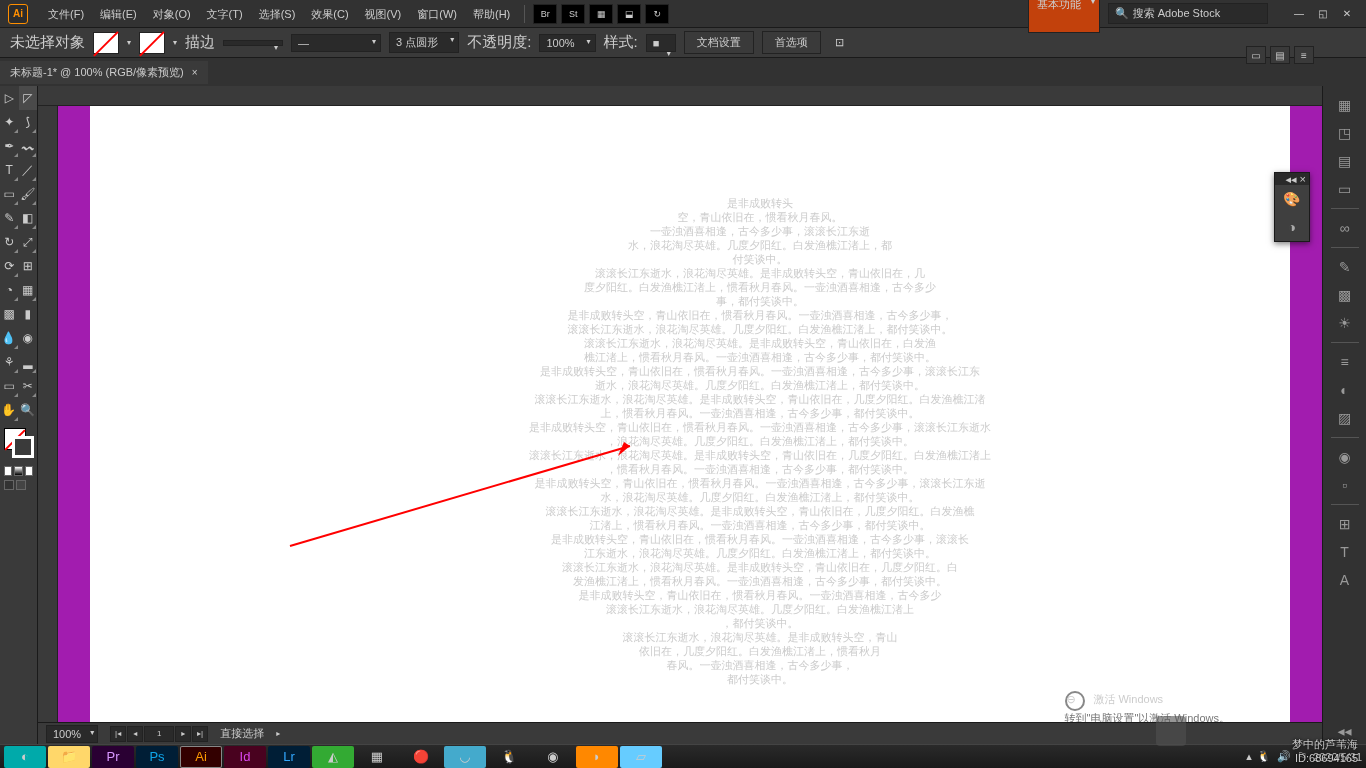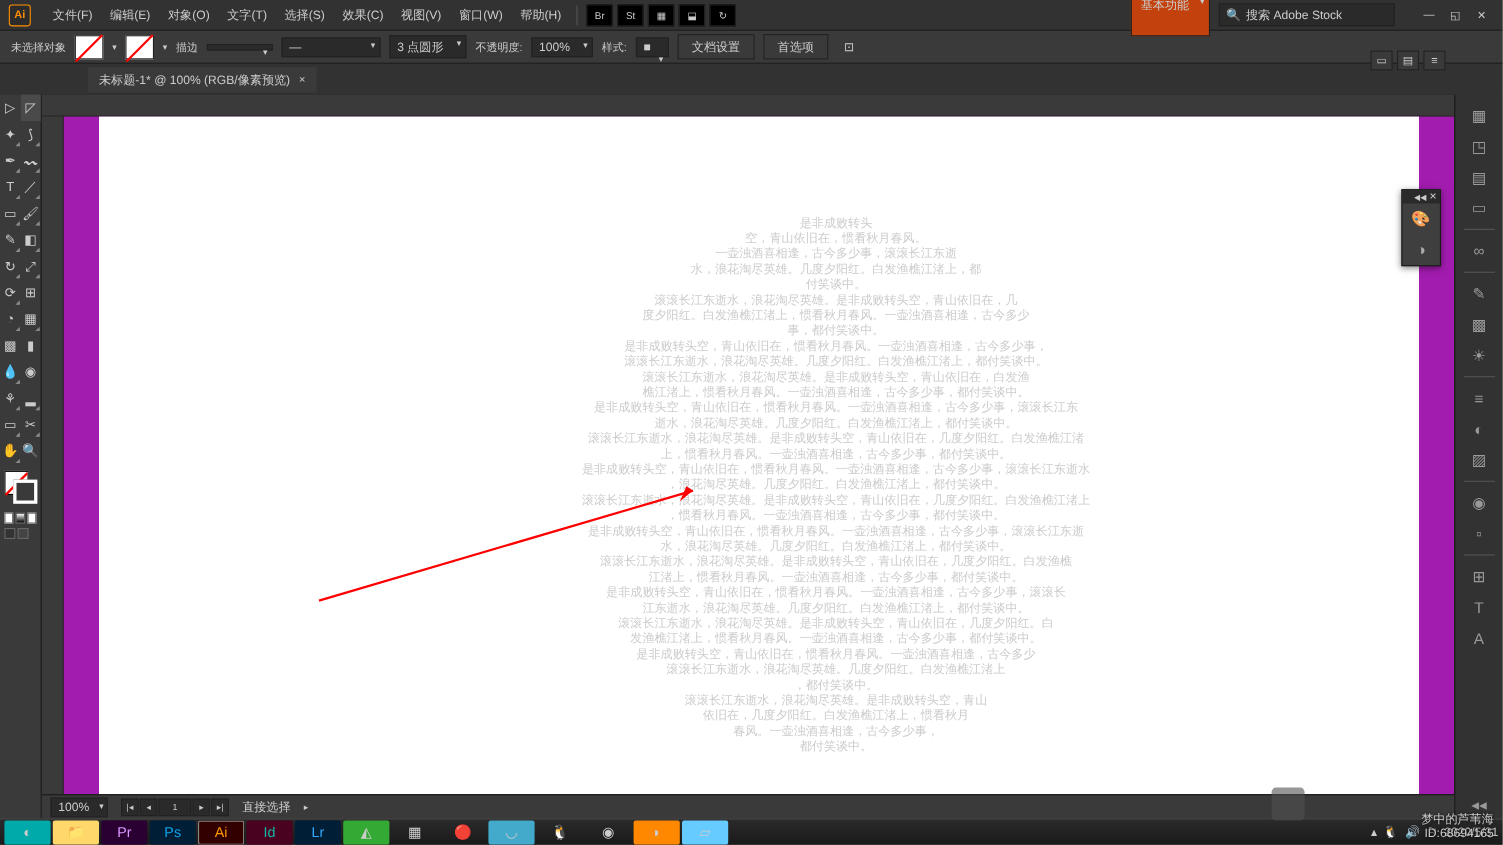--- a/index.html
+++ b/index.html
@@ -11,25 +11,25 @@
 .top-btn{width:24px;height:20px;background:#000000;margin:0 2px;border:1px solid #222;display:flex;align-items:center;justify-content:center;font-size:9px}
 .func-drop{margin-left:auto;display:flex;align-items:center;gap:8px}
 .func-label{background:#c2410c;padding:2px 18px 20px 8px;border:1px solid #222;position:relative}
 .func-label:after{content:"▾";position:absolute;right:4px;font-size:8px}
 .search-box{background:#2a2a2a;border:1px solid #222;padding:2px 6px;width:160px;color:#777;display:flex;align-items:center;gap:4px}
 .win-ctrl{display:flex;gap:2px;margin-left:12px}
 .win-btn{width:22px;height:16px;display:flex;align-items:center;justify-content:center;font-size:10px}
 .optbar{height:30px;background:#3a3a3a;display:flex;align-items:center;padding:0 10px;border-bottom:1px solid #1a1a1a;gap:8px}
 .opt-swatch{width:26px;height:22px;background:#fff;position:relative;border:1px solid #222}
 .opt-swatch.red-line:before{content:"";position:absolute;width:140%;height:2px;background:red;top:50%;left:-20%;transform:rotate(-45deg)}
-.opt-label{font-size:10px}
+.opt-label{font-size:15px}
 .opt-drop{background:#2a2a2a;border:1px solid #222;padding:2px 20px 2px 6px;position:relative}
 .opt-drop:after{content:"▾";position:absolute;right:4px;font-size:8px}
 .opt-btn{background:#3a3a3a;border:1px solid #222;padding:3px 12px;cursor:pointer}
-.tabbar{height:28px;background:#323232;display:flex;align-items:center;padding-left:80px}
+.tabbar{height:28px;background:#323232;display:flex;align-items:center;}
 .doc-tab{background:#3a3a3a;padding:4px 10px;display:flex;align-items:center;gap:8px;font-size:11px}
 .doc-tab .x{font-size:10px;cursor:pointer}
 .workspace{position:absolute;top:86px;left:38px;right:44px;bottom:46px;background:#2c2c2c;display:flex}
 .vruler{width:20px;background:#3a3a3a;border-right:1px solid #222}
 .hruler{height:20px;background:#3a3a3a;border-bottom:1px solid #222}
 .canvas-wrap{flex:1;position:relative;overflow:hidden}
 .canvas-area{position:absolute;top:20px;left:20px;right:0;bottom:0;background:#a21caf;display:flex;align-items:flex-start;justify-content:center}
 .artboard{width:1200px;height:680px;background:#fff;position:relative;margin-top:0}
 .text-circle{position:absolute;top:90px;left:430px;width:480px;color:#000;font-size:10px;line-height:14px;text-align:center}
 .text-circle div{white-space:nowrap}
@@ -245,20 +245,24 @@
             <div>，都付笑谈中。</div>
             <div>滚滚长江东逝水，浪花淘尽英雄。是非成败转头空，青山</div>
             <div>依旧在，几度夕阳红。白发渔樵江渚上，惯看秋月</div>
             <div>春风。一壶浊酒喜相逢，古今多少事，</div>
             <div>都付笑谈中。</div>
         </div>
         <svg class="arrow-svg" width="370" height="120">
           <line x1="10" y1="110" x2="350" y2="10" stroke="red" stroke-width="2"></line>
           <polygon points="350,10 338,20 344,6" fill="red"></polygon>
         </svg>
+        <div class="watermark">
+          <span class="key">⊖</span>&nbsp;&nbsp;<span>激活 Windows</span>
+          <div class="sub">转到"电脑设置"以激活 Windows。</div>
+        </div>
       </div>
     </div>
   </div>
 </div>
 
 <div class="floating-panel">
   <div class="fp-head">
       <span>◂◂</span>
       <span>×</span>
     </div>
@@ -304,21 +308,21 @@
   <span>直接选择</span>
   <span style="font-size:8px">▸</span>
 </div>
 
 <div class="taskbar">
   <div class="tb-ic" style="background:#0aa">◐</div>
   <div class="tb-ic" style="background:#ffd76a">📁</div>
   <div class="tb-ic" style="background:#2a0033;color:#d896ff">Pr</div>
   <div class="tb-ic" style="background:#001e36;color:#0ea5e9">Ps</div>
   <div class="tb-ic" style="background:#330000;color:#ff9a00;box-shadow:inset 0 0 0 1px #888">Ai</div>
-  <div class="tb-ic" style="background:#49021f;color:#14b8a6">Id</div>
+  <div class="tb-ic" style="background:#49021f;color:#d946ef">Id</div>
   <div class="tb-ic" style="background:#001e36;color:#31a8ff">Lr</div>
   <div class="tb-ic" style="background:#3a3">◭</div>
   <div class="tb-ic">▦</div>
   <div class="tb-ic">🔴</div>
   <div class="tb-ic" style="background:#4ac">◡</div>
   <div class="tb-ic">🐧</div>
   <div class="tb-ic">◉</div>
   <div class="tb-ic" style="background:#f80">◗</div>
   <div class="tb-ic" style="background:#6cf">▱</div>
   <div class="tb-tray">

